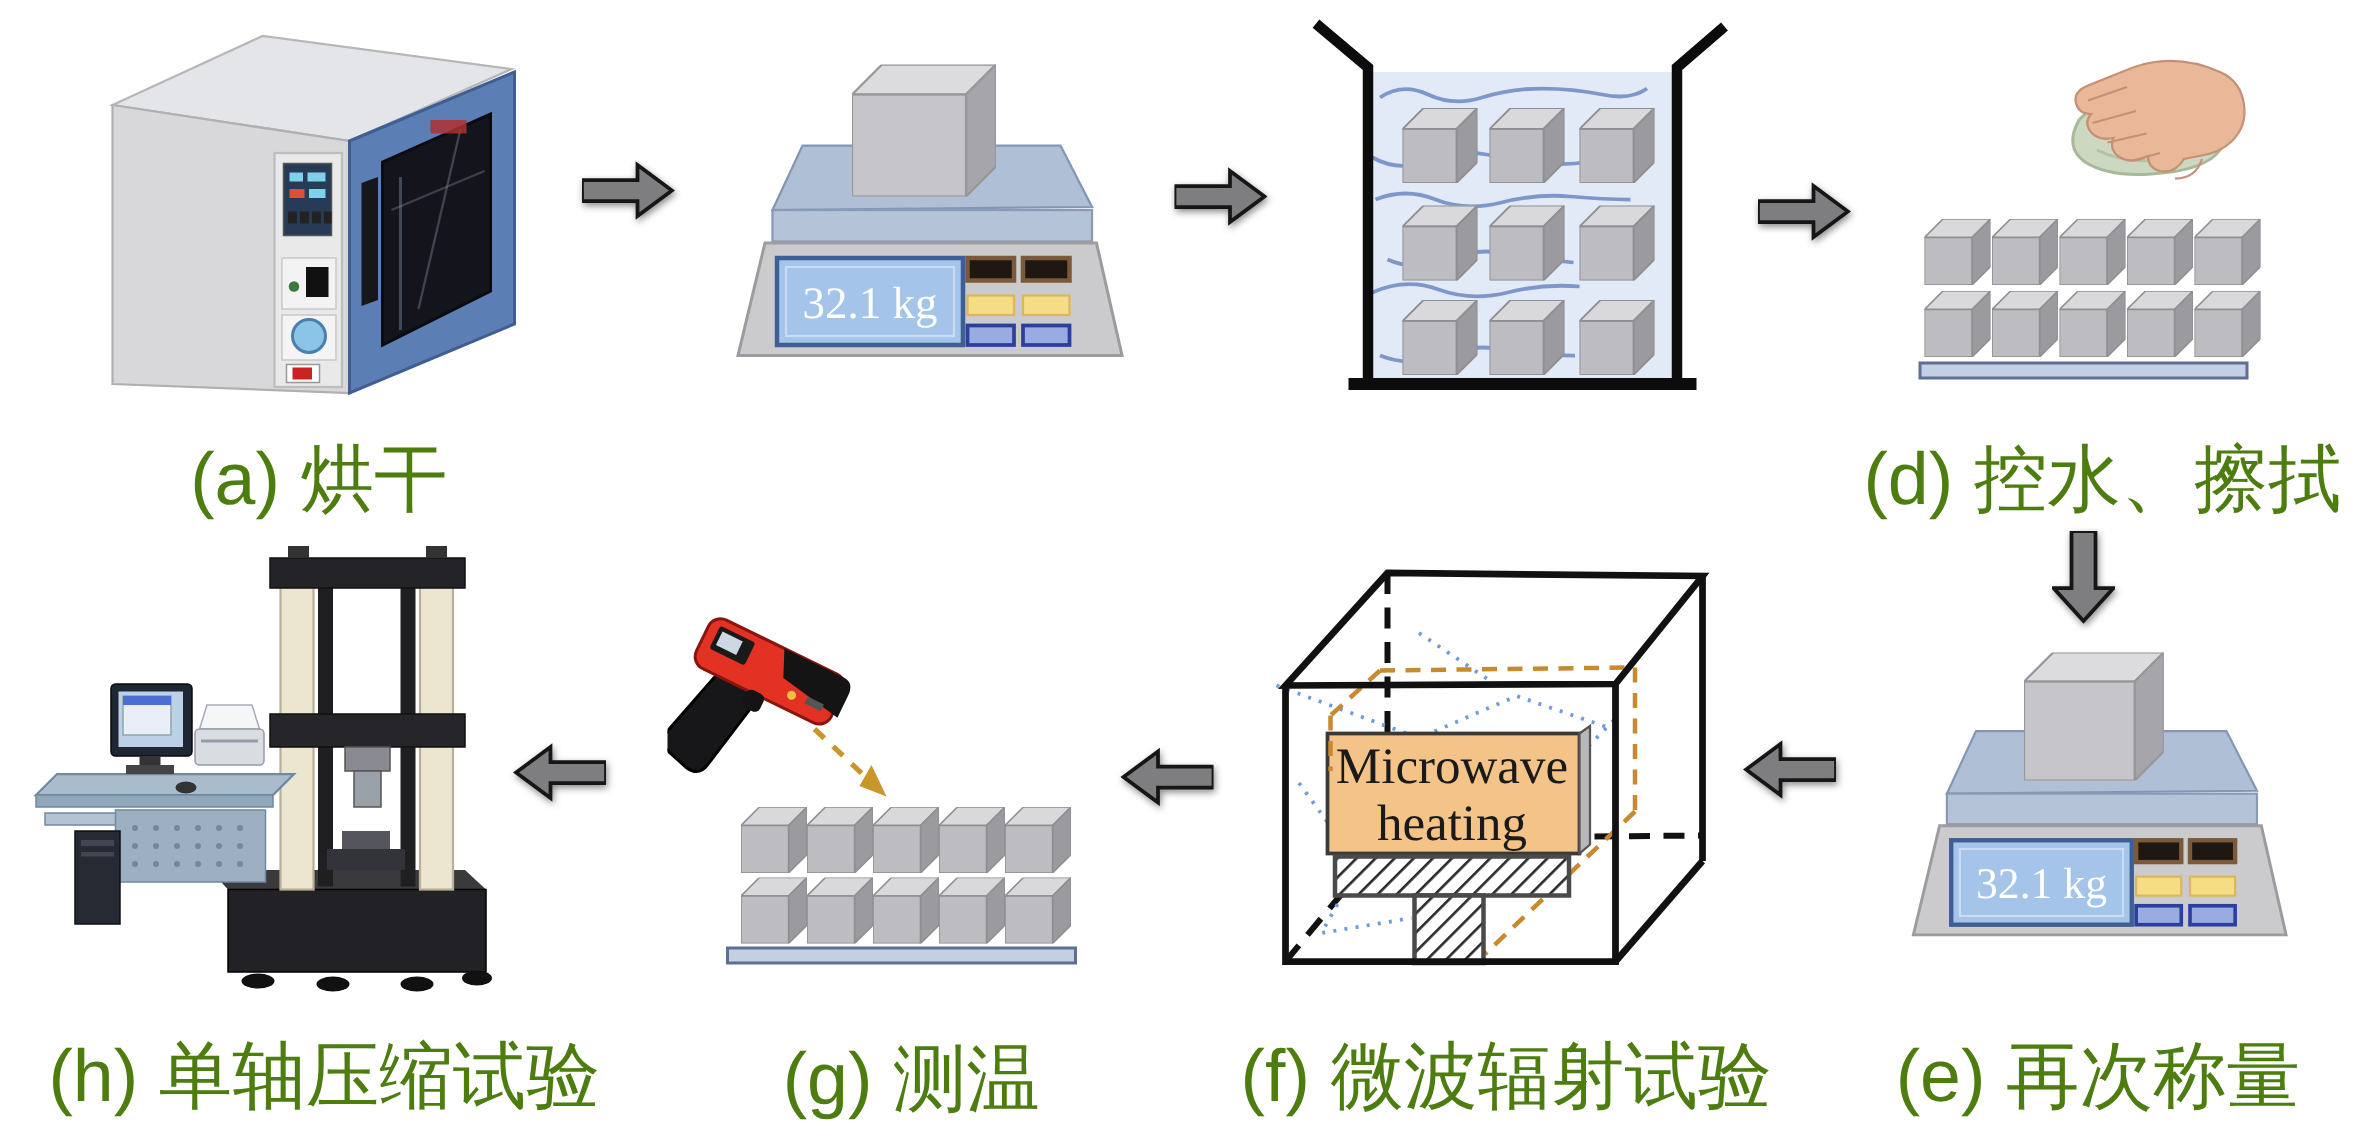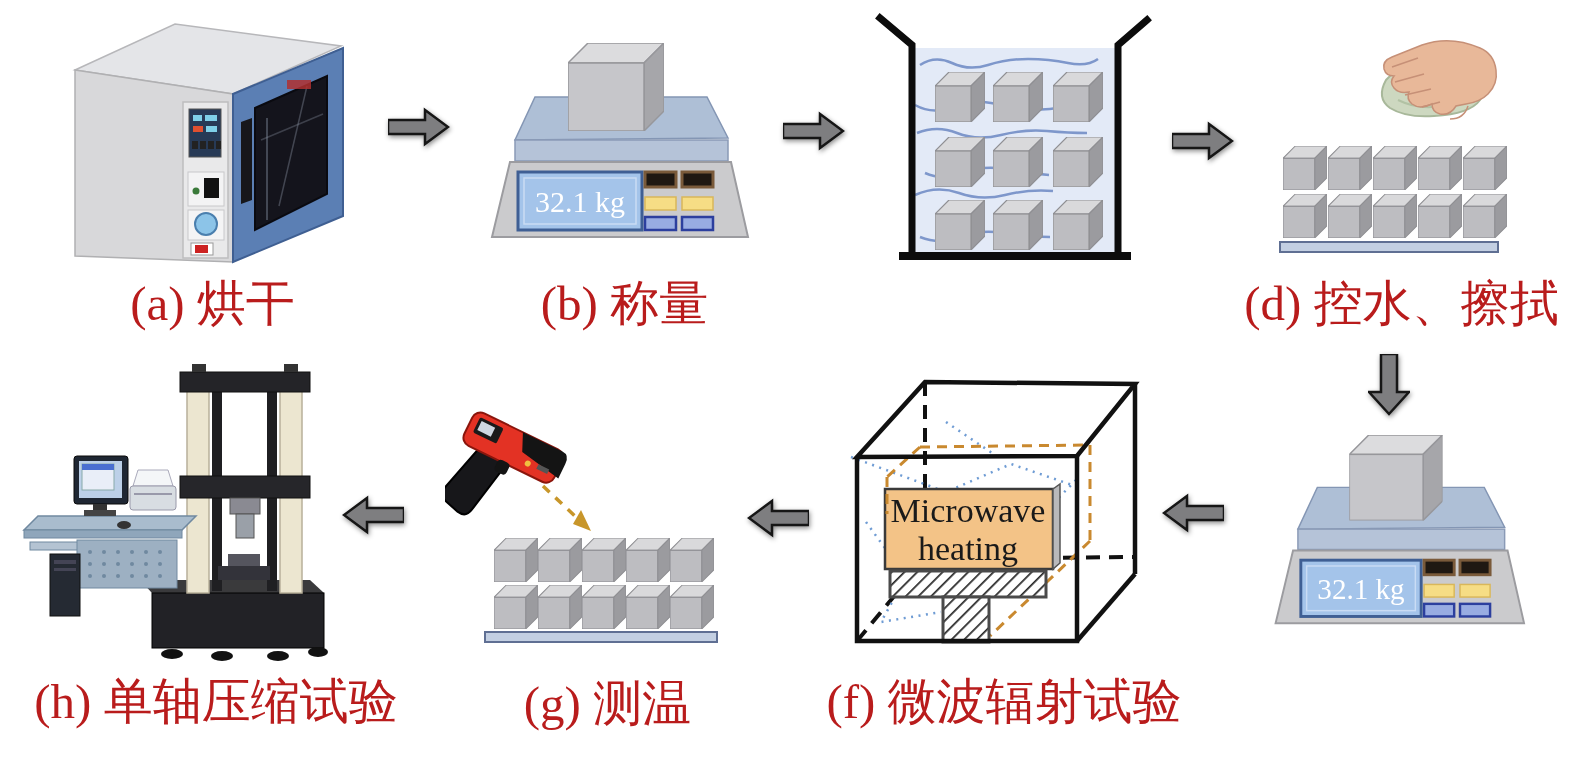--- a/index.html
+++ b/index.html
@@ -1,20 +1,20 @@
 <!DOCTYPE html>
 <html><head>
 <meta charset="utf-8">
 <style>
   html,body{margin:0;padding:0;background:#fff;}
   #fig{position:relative;width:1575px;height:758px;background:#fff;overflow:hidden;
        font-family:"Liberation Serif","DejaVu Serif",serif;}
   .panel{position:absolute;}
-  .cap{position:absolute;font-size:49px;line-height:1.15;color:#b91c1c;
-       text-align:center;white-space:nowrap;font-family:Liberation Serif, serif;}
+  .cap{position:absolute;font-size:49px;line-height:1.15;color:#4d7c0f;
+       text-align:center;white-space:nowrap;font-family:Liberation Sans, sans-serif;margin-top:16px;}
   .arrow{position:absolute;filter:drop-shadow(1px 2px 2.5px rgba(0,0,0,.45));}
   svg{display:block;}
 </style>
 </head>
 <body>
 
 <div id="fig">
 
   <svg width="0" height="0" style="position:absolute" aria-hidden="true">
     <defs>
@@ -323,19 +323,19 @@
         <polygon points="62,14 25,14 25,4 2,21 25,38 25,28 62,28" fill="#7e7e80" stroke="#161616" stroke-width="2.5"></polygon>
       </svg>
   </div>
   <div class="arrow" style="left:342px;top:494px">
     <svg width="62" height="42">
         <polygon points="62,14 25,14 25,4 2,21 25,38 25,28 62,28" fill="#7e7e80" stroke="#161616" stroke-width="2.5"></polygon>
       </svg>
   </div>
 
   <div class="cap" style="left:60px;top:276px;width:305px">(a) 烘干</div>
-  <div class="cap" style="left:472px;top:276px;width:305px">(b) 称量</div>
   <div class="cap" style="left:1228px;top:276px;width:347px">(d) 控水、擦拭</div>
   <div class="cap" style="left:0px;top:674px;width:432px">(h) 单轴压缩试验</div>
   <div class="cap" style="left:455px;top:676px;width:305px">(g) 测温</div>
   <div class="cap" style="left:788px;top:674px;width:432px">(f) 微波辐射试验</div>
+  <div class="cap" style="left:1226px;top:674px;width:345px">(e) 再次称量</div>
 
 </div>
 
 </body></html>

